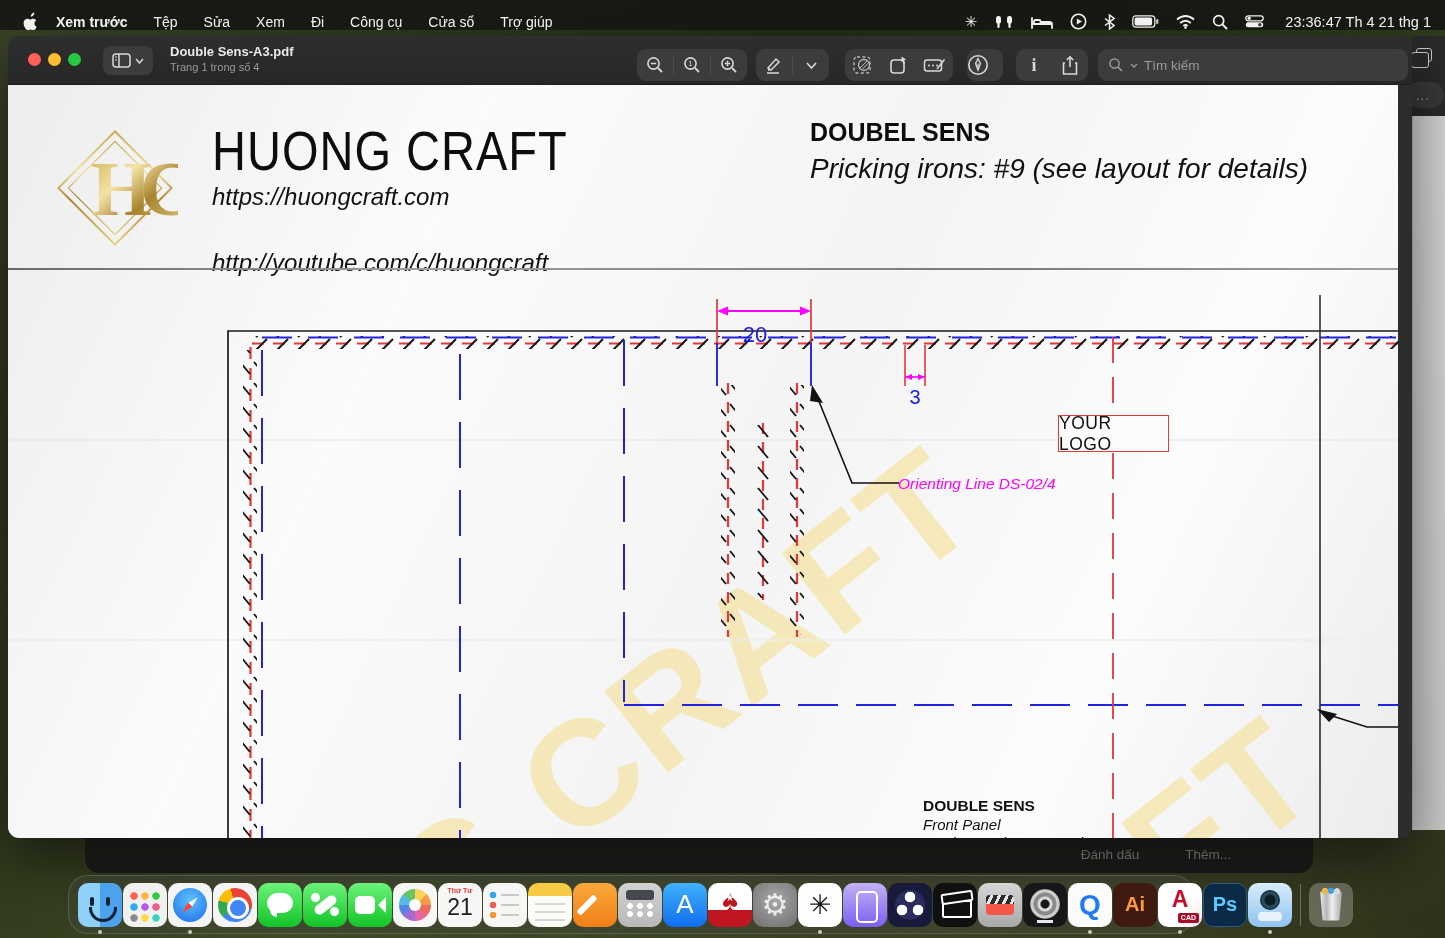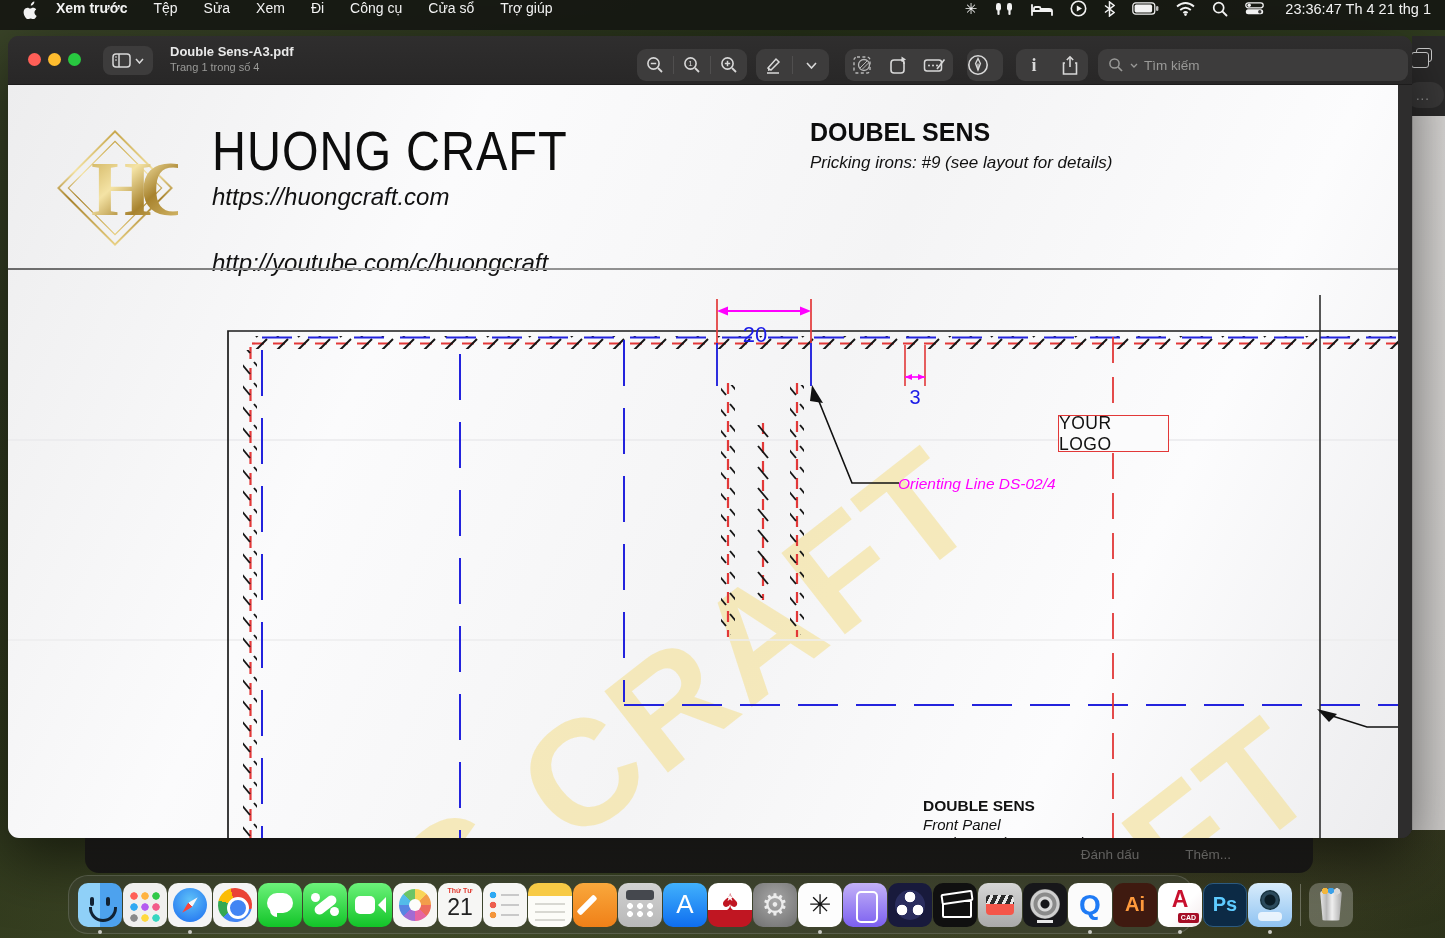--- a/index.html
+++ b/index.html
@@ -8,21 +8,21 @@
   #screen { position:relative; width:1445px; height:938px; overflow:hidden;
     background:
       radial-gradient(ellipse at 20% 100%, rgba(90,95,50,.45), transparent 45%),
       radial-gradient(ellipse at 70% 95%, rgba(60,70,35,.5), transparent 40%),
       radial-gradient(ellipse at 95% 60%, rgba(80,75,45,.35), transparent 45%),
       linear-gradient(135deg,#3a4428 0%, #242e17 35%, #2e3a1e 60%, #3c3a24 85%, #2a3019 100%);
   }
 
   
   #menubar { position:absolute; left:0; top:0; width:1445px; height:30px;
-    background:rgba(22,24,18,.93); display:flex; align-items:flex-start; color:#f2f2f2;
+    background:rgba(22,24,18,.93); display:flex; align-items:flex-end; color:#f2f2f2;
     font-size:14px; z-index:40; }
   #menubar .apple { margin-left:22px; display:flex; align-items:center; }
   #menubar .appname { font-weight:bold; margin-left:18px; }
   #menus { display:flex; }
   .menu-item { margin-left:26px; white-space:nowrap; }
   #menu-extras { margin-left:auto; display:flex; align-items:center; gap:17px; }
   #menu-extras svg, #menu-extras .xglyph { display:block; }
   .xglyph { font-size:15px; line-height:1; }
   #clock { margin:0 14px 0 4px; font-size:14.5px; white-space:nowrap; }
 
@@ -70,21 +70,21 @@
 
   
   #content { position:relative; width:1404px; height:753px; background:#2e2d2d; }
   #page { position:absolute; left:0; top:0; width:1390px; height:753px; overflow:hidden;
     background:linear-gradient(115deg,#ededee 0%, #fbfbfc 28%, #f4f4f5 55%, #fcfcfd 78%, #ececee 100%); }
   #hdr-brand { position:absolute; left:204px; top:33px; font-size:47px; color:#0d0d0d;
      transform:scaleY(1.18); transform-origin:top left; letter-spacing:1px; white-space:nowrap; }
   #hdr-web { position:absolute; left:204px; top:98px; font-size:24px; font-style:italic; color:#111; }
   #hdr-yt  { position:absolute; left:204px; top:135px; font-size:24px; font-style:italic; color:#111;margin-top:29px; }
   #hdr-product { position:absolute; left:802px; top:33px; font-size:25px; font-weight:bold; color:#0d0d0d; }
-  #hdr-pricking { position:absolute; left:802px; top:68px; font-size:17px; font-style:italic; color:#111; }
+  #hdr-pricking { position:absolute; left:802px; top:68px; font-size:28px; font-style:italic; color:#111; }
   #hdr-print { position:absolute; left:802px; top:100px; font-size:24px; font-style:italic; color:#111; }
   #hdr-divider { position:absolute; left:0; top:183px; width:1390px; height:2px;
      background:linear-gradient(90deg,#6a6a6a,#9c9c9c 30%,#7a7a7a 70%,#9f9f9f); }
   .watermark { position:absolute; font-size:150px; font-weight:bold; color:rgba(243,224,150,.62);
      white-space:nowrap; transform-origin:left center; transform:rotate(-38deg); letter-spacing:4px; }
   #drawing-svg { position:absolute; left:0; top:0; width:1390px; height:753px; pointer-events:none; }
   .dwg-label { position:absolute; color:#1a1ae6; font-size:22px;margin-top:34px; }
   #lbl-orienting { position:absolute; left:890px; top:390px; color:#ff00ff; font-size:15.5px; font-style:italic; }
   #your-logo-box { position:absolute; left:1050px; top:330px; width:111px; height:37px;
      border:1.8px solid #e23838; display:flex; align-items:center; justify-content:center;

